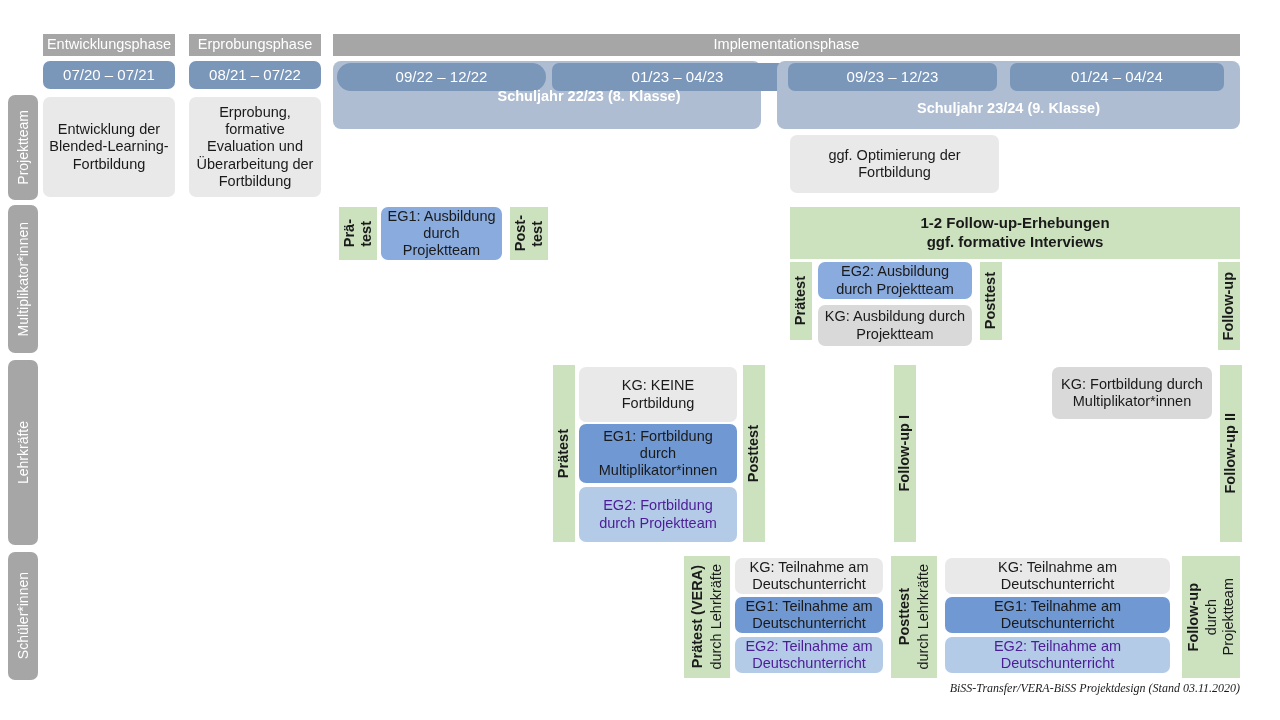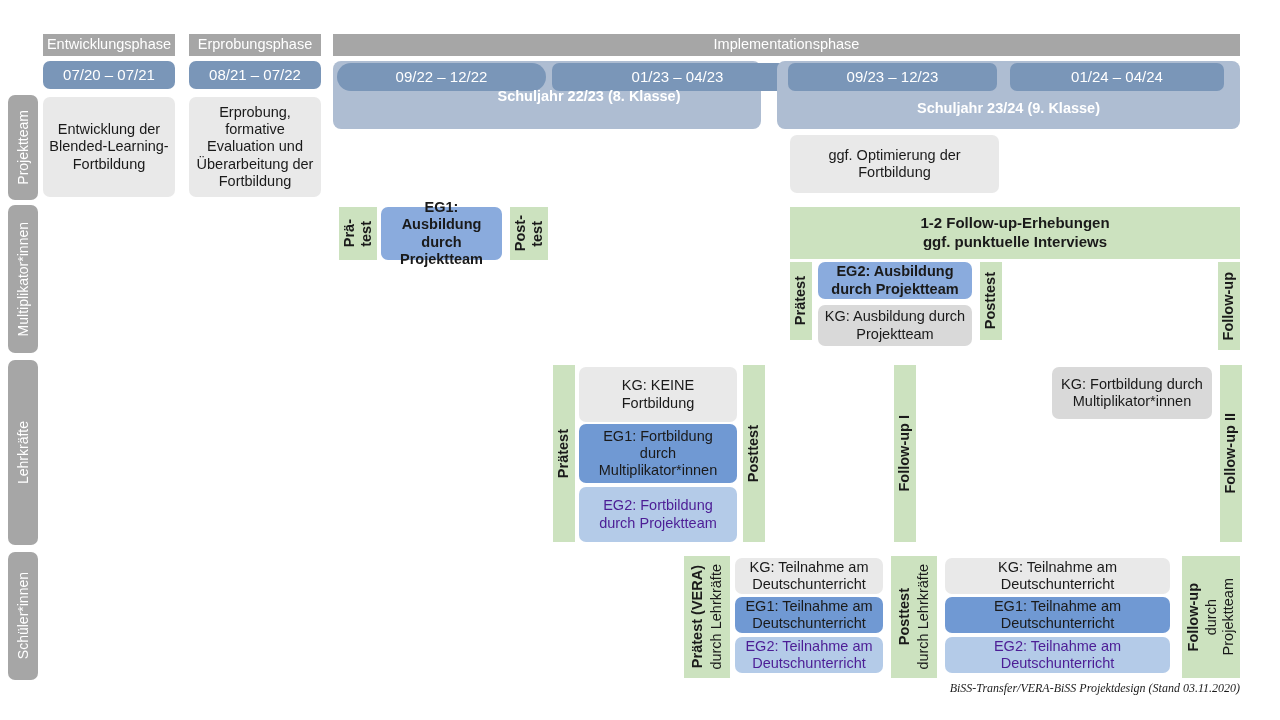--- a/index.html
+++ b/index.html
@@ -45,21 +45,21 @@
   }
   .role-tab span{
     color:#ffffff;font-size:14px;
     writing-mode:vertical-rl;transform:rotate(180deg);
     white-space:nowrap;
   }
 
   
   .grey-box{background:#e9e9e9;border-radius:7px;color:#1a1a1a;font-size:14.5px;}
   .grey-box2{background:#d9d9d9;border-radius:7px;color:#1a1a1a;font-size:14.5px;}
-  .blue-mid{background:#8aabdd;border-radius:7px;color:#1a1a1a;font-size:14.5px;font-weight:bold;}
+  .blue-mid{background:#8aabdd;border-radius:7px;color:#1a1a1a;font-size:14.5px;}
   .blue-dark{background:#7099d3;border-radius:7px;color:#1a1a1a;font-size:14.5px;}
   .blue-light{background:#b4cbe8;border-radius:7px;color:#4c1d95;font-size:14.5px;}
 
   
   .green{background:#cce2bf;}
   .green-strip{
     display:flex;align-items:center;justify-content:center;
   }
   .vlabel{
     writing-mode:vertical-rl;transform:rotate(180deg);
@@ -126,21 +126,21 @@
   </div>
   <div class="abs blue-mid box" style="left:381px;top:207px;width:121px;height:53px;padding:3px 5px;">EG1: Ausbildung durch Projektteam</div>
   <div class="abs green green-strip" style="left:510px;top:207px;width:38px;height:53px;">
     <span class="vlabel">Post-</span>
     <span class="vlabel" style="margin-left:1px;">test</span>
   </div>
 
   <div class="abs green green-wide" style="left:790px;top:207px;width:450px;height:52px;">
     <div>
       <div>1-2 Follow-up-Erhebungen</div>
-      <div>ggf. punktuelle Interviews</div>
+      <div>ggf. formative Interviews</div>
     </div>
   </div>
 
   <div class="abs green green-strip" style="left:790px;top:262px;width:22px;height:78px;">
     <span class="vlabel">Prätest</span>
   </div>
   <div class="abs blue-mid box" style="left:818px;top:262px;width:154px;height:37px;padding:14px 5px;">EG2: Ausbildung durch Projektteam</div>
   <div class="abs grey-box2 box" style="left:818px;top:305px;width:154px;height:41px;padding:2px 5px;">KG: Ausbildung durch Projektteam</div>
   <div class="abs green green-strip" style="left:980px;top:262px;width:22px;height:78px;">
     <span class="vlabel">Posttest</span>

